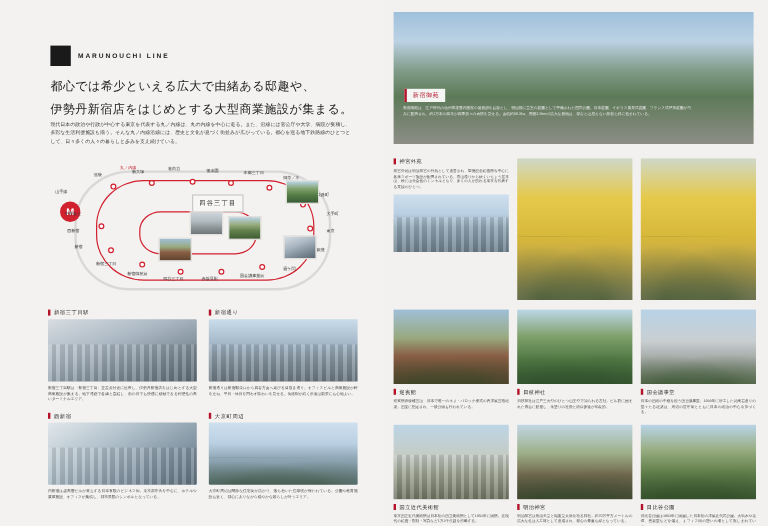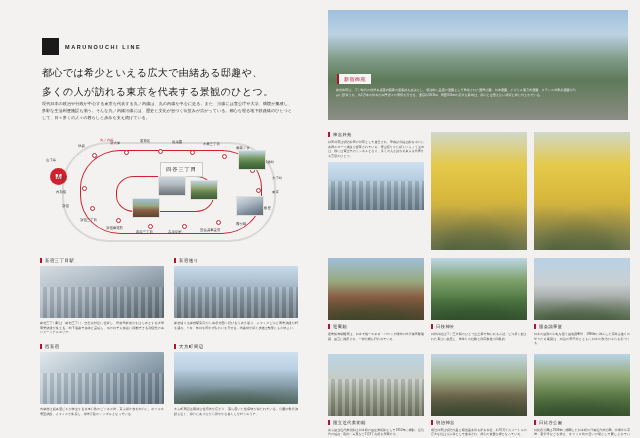--- a/index.html
+++ b/index.html
@@ -83,21 +83,21 @@
 
   <div class="left">
 
     <div class="brand">
       <div class="mark"></div>
       <div class="brandtext">MARUNOUCHI LINE</div>
     </div>
 
     <div class="lead">
       <div>都心では希少といえる広大で由緒ある邸趣や、</div>
-      <div>多くの人が訪れる東京を代表する景観のひとつ。</div>
+      <div>伊勢丹新宿店をはじめとする大型商業施設が集まる。</div>
     </div>
 
     <div class="body-copy">現代日本の政治や行政が中心する東京を代表する丸ノ内線は、丸の内線を中心に走る。また、沿線には官公庁や大学、病院が集積し、多彩な生活利便施設も揃う。そんな丸ノ内線沿線には、歴史と文化が息づく街並みが広がっている。都心を巡る地下鉄路線のひとつとして、日々多くの人々の暮らしと歩みを支え続けている。</div>
 
     <div class="map">
       <div class="yama"></div>
       <div class="marunouchi"></div>
       <div class="inner-line"></div>
 
       <div class="mcircle">M</div>

